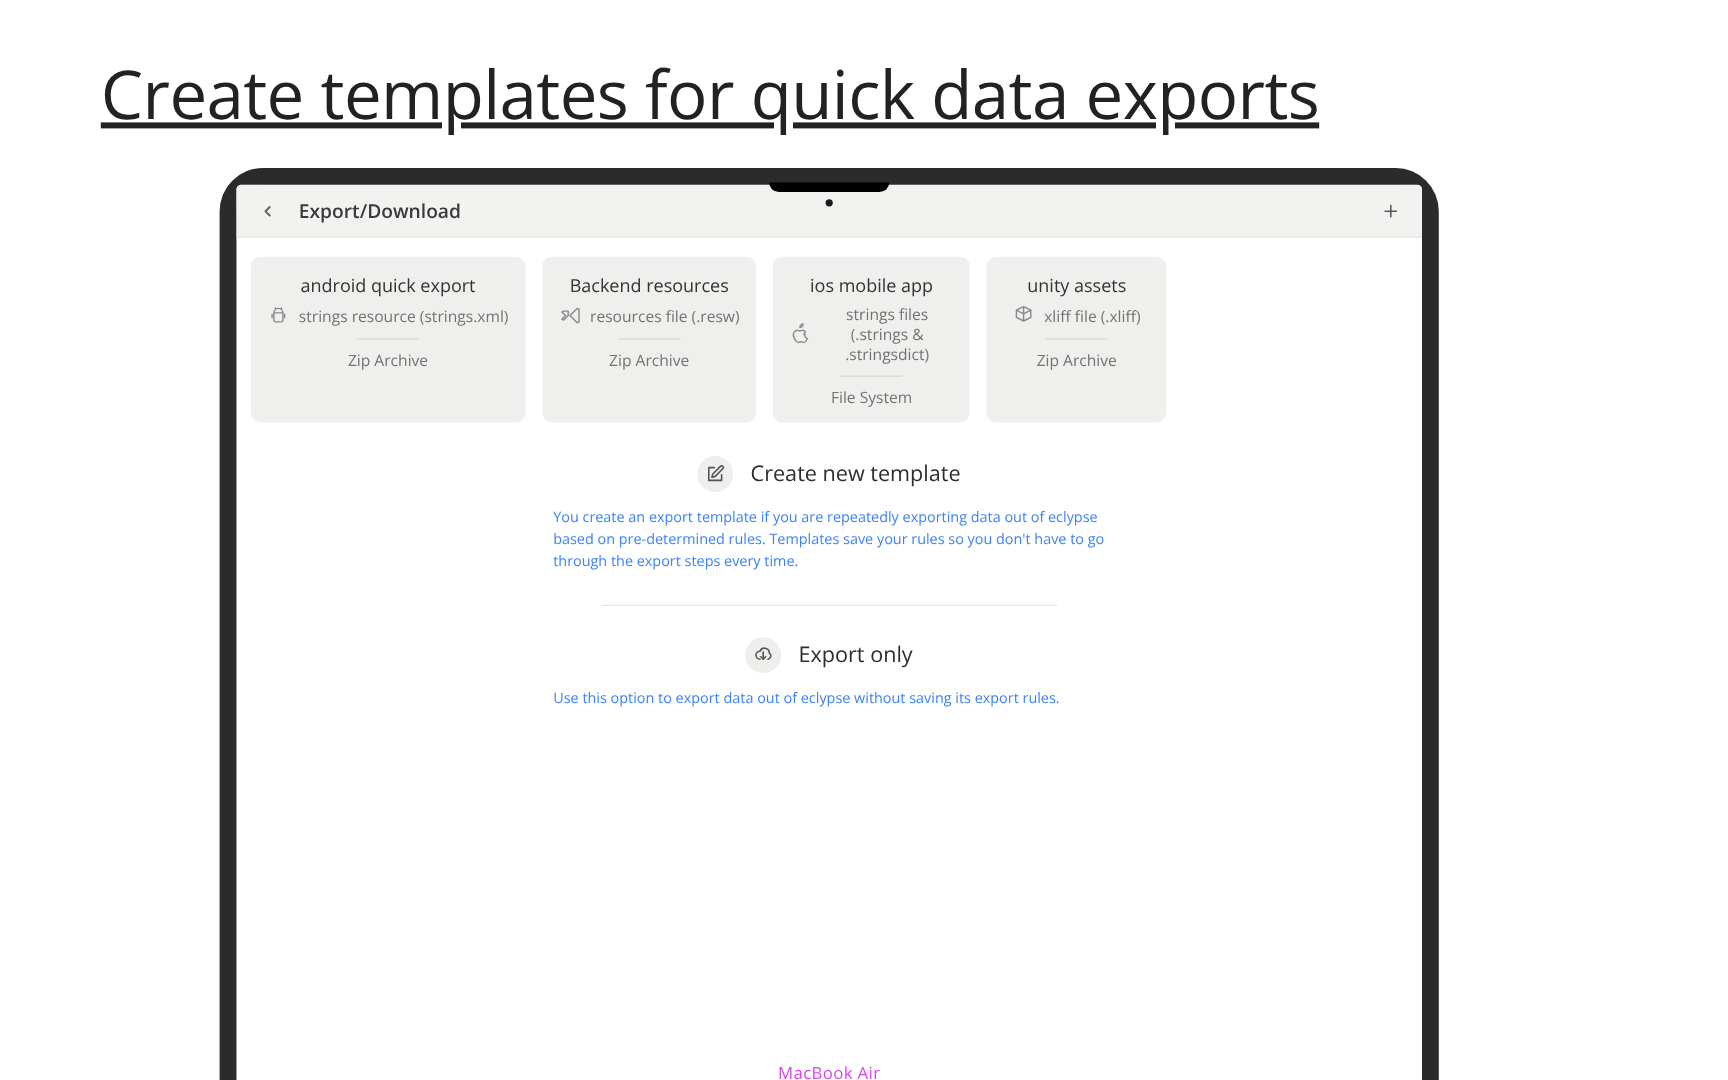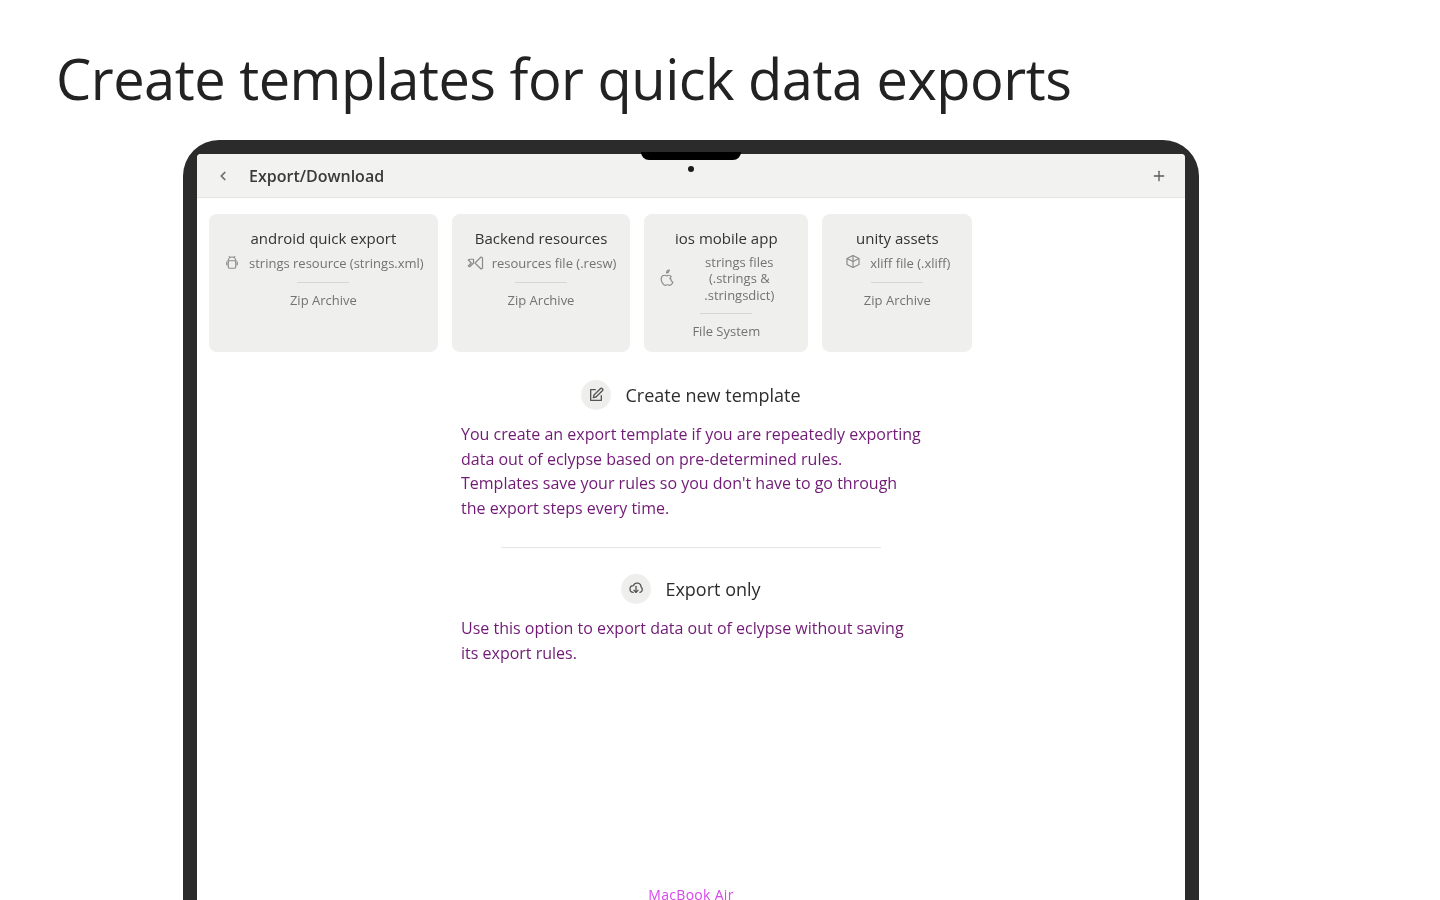--- a/index.html
+++ b/index.html
@@ -1,17 +1,17 @@
 <!DOCTYPE html>
 <html><head>
 <meta charset="utf-8">
 <style>
   * { margin: 0; padding: 0; box-sizing: border-box; }
   html, body { width: 1440px; height: 900px; background: #fff; font-family: -apple-system, "Segoe UI", "Open Sans", "Helvetica Neue", Arial, sans-serif; color: #222; }
-  .page-title { font-size: 56px; font-weight: 400; margin: 40px 0 30px 56px; letter-spacing: -0.5px; }
+  .page-title { font-size: 56px; font-weight: 400; margin: 40px 0 30px 84px; letter-spacing: -0.5px; text-decoration: underline; }
   
   .laptop { position: absolute; left: 78px; top: 140px; width: 1226px; }
   .laptop-frame { margin: 0 auto; width: 1016px; border: 14px solid #2b2b2b; border-bottom-width: 28px; border-radius: 36px 36px 0 0; background: #000; position: relative; }
   .notch { position: absolute; top: -2px; left: 50%; transform: translateX(-50%); width: 100px; height: 8px; background: #000; border-radius: 0 0 8px 8px; }
   .webcam { position: absolute; top: 12px; left: 50%; transform: translateX(-50%); width: 6px; height: 6px; background: #1a1a1a; border-radius: 50%; }
   .screen { width: 100%; height: 754px; background: #fff; border-radius: 4px; overflow: hidden; display: flex; flex-direction: column; }
   .laptop-base-label { position: absolute; bottom: 4px; left: 50%; transform: translateX(-50%); color: #d946ef; font-size: 14px; font-weight: 400; letter-spacing: 0.3px; }
   .base-bar { margin: 0 auto; width: 1226px; height: 22px; background: linear-gradient(#cfcfd1, #a8a8ac); border-radius: 0 0 4px 4px; position: relative; }
   .base-notch { position: absolute; top: 0; left: 50%; transform: translateX(-50%); width: 140px; height: 10px; background: #98989c; border-radius: 0 0 12px 12px; }
   .feet { margin: 0 auto; width: 1180px; display: flex; justify-content: space-between; }
@@ -28,21 +28,21 @@
   .tcard { background: #efefed; border-radius: 8px; padding: 14px 14px 12px; min-width: 150px; text-align: center; display: flex; flex-direction: column; align-items: center; gap: 6px; cursor: pointer; }
   .tcard-title { font-size: 15px; font-weight: 500; color: #333; }
   .tcard-sub { display: flex; align-items: center; gap: 8px; color: #737373; font-size: 13px; }
   .tcard-sub .iconw { width: 18px; height: 18px; display: flex; align-items: center; justify-content: center; color: #8a8a8a; }
   .tcard-divider { width: 52px; height: 1px; background: #d6d6d4; margin-top: 4px; }
   .tcard-foot { color: #737373; font-size: 13px; margin-top: 2px; }
   .centered { width: 460px; margin: 2px auto 0; }
   .action-head { display: flex; align-items: center; gap: 14px; justify-content: center; margin-bottom: 12px; }
   .circle-icon { width: 30px; height: 30px; border-radius: 50%; background: #eeeeec; display: flex; align-items: center; justify-content: center; color: #555; }
   .action-title { font-size: 18px; font-weight: 500; color: #2d2d2d; }
-  .action-desc { color: #701a75; font-size: 16px; line-height: 1.55; }
+  .action-desc { color: #3b82f6; font-size: 12px; line-height: 1.55; }
   .hr { width: 380px; height: 1px; background: #e6e6e4; margin: 26px auto; }
   svg { display: block; }
 </style>
 </head>
 <body>
 
 <h1 class="page-title">Create templates for quick data exports</h1>
 
 <div class="laptop">
   <div class="laptop-frame">

